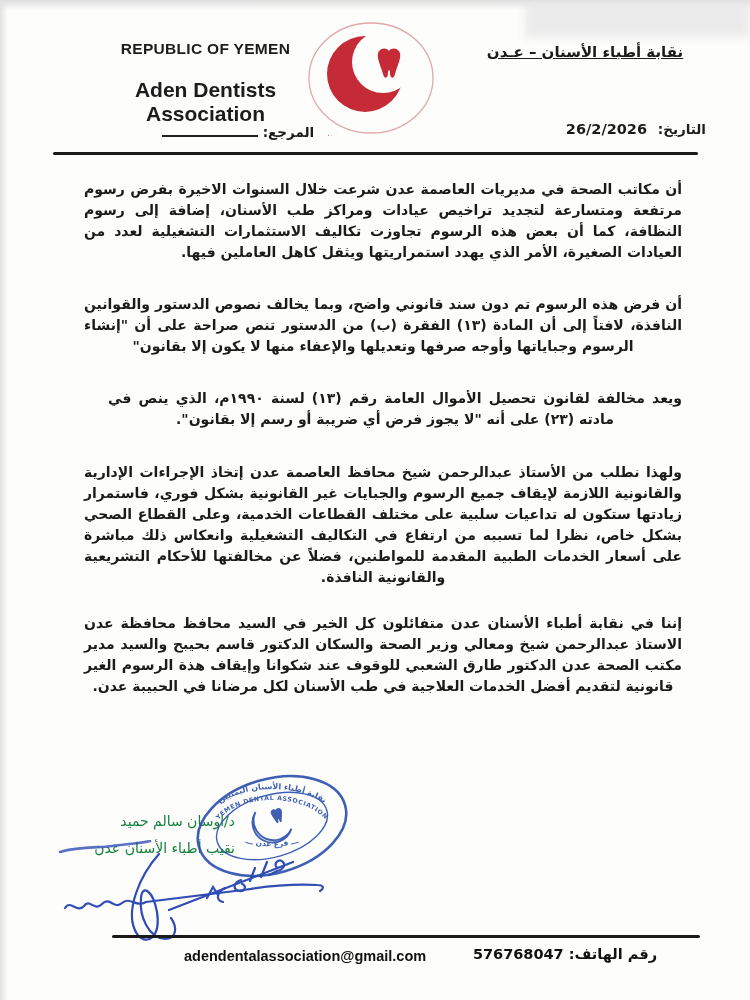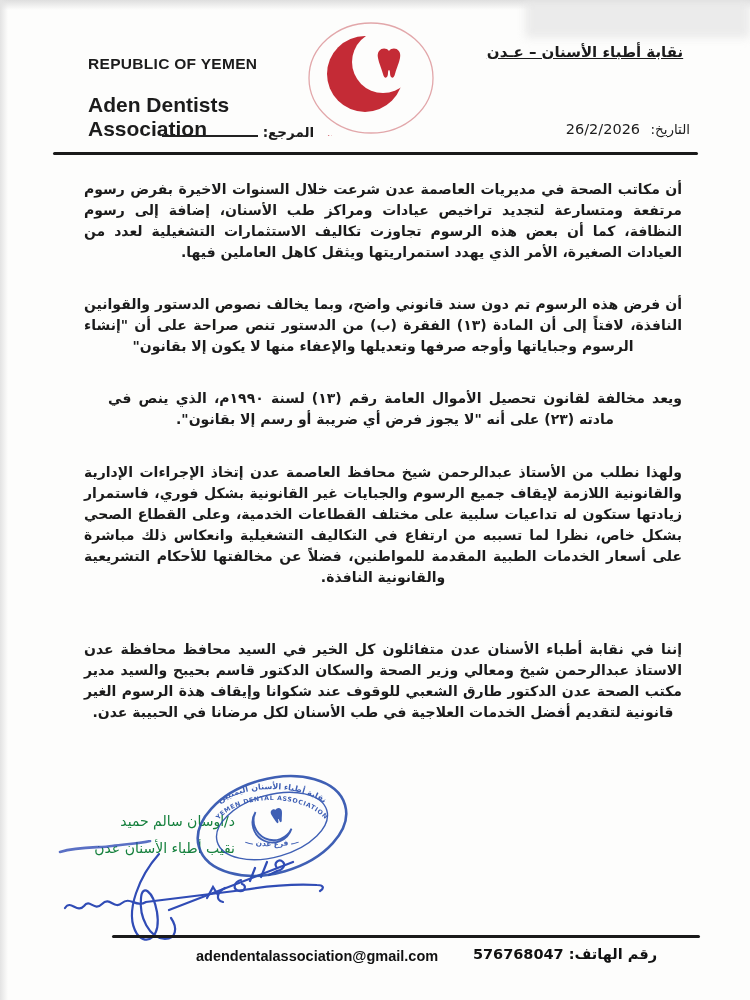--- a/index.html
+++ b/index.html
@@ -10,61 +10,61 @@
   }
   
   .scan-top{position:absolute;top:0;left:0;right:0;height:10px;
     background:linear-gradient(#dedede,rgba(255,255,255,0));}
   .scan-blotch{position:absolute;top:0;right:0;width:225px;height:38px;
     background:#e7e7e7;filter:blur(4px);opacity:.8;}
   .scan-left{position:absolute;top:0;left:0;width:8px;height:100%;
     background:linear-gradient(90deg,#e3e3e3,rgba(255,255,255,0));}
 
   
-  .hdr-en{position:absolute;left:88px;top:40px;width:235px;text-align:left;
-    font-family:"Liberation Sans","DejaVu Sans",sans-serif;font-weight:bold;margin-top:15px;}
+  .hdr-en{position:absolute;left:88px;top:40px;width:235px;text-align:center;
+    font-family:"Liberation Sans","DejaVu Sans",sans-serif;font-weight:bold;}
   .hdr-en .l1{font-size:15.5px;letter-spacing:.3px;}
   .hdr-en .l2{font-size:21px;margin-top:20px;}
   .hdr-ar{position:absolute;right:40px;top:30px;width:250px;text-align:center;
     direction:rtl;font-weight:bold;}
   .hdr-ar .l1{font-size:20px;}
   .hdr-ar .l2{font-size:15px;margin-top:13px;text-decoration:underline;}
   .logo-svg{position:absolute;left:303px;top:20px;}
 
-  .date-line{position:absolute;right:60px;top:121px;direction:rtl;
-    font-size:13.5px;font-weight:normal;}
+  .date-line{position:absolute;right:44px;top:121px;direction:rtl;
+    font-size:13.5px;font-weight:bold;}
   .date-line .val{font-size:14.5px;margin-right:6px;}
   .ref-line{position:absolute;left:158px;top:124px;direction:rtl;
     font-size:13.5px;font-weight:bold;}
   .ref-blank{display:inline-block;width:96px;height:11px;
     border-bottom:2px solid #222;margin-left:4px;vertical-align:baseline;}
   .rule{position:absolute;background:#1a1a1a;border-radius:2px;}
   .rule.top{left:53px;top:152px;width:645px;height:3px;}
   .rule.bottom{left:112px;top:935px;width:588px;height:3px;}
 
   
   .body-text{position:absolute;left:84px;top:179px;width:598px;direction:rtl;}
   .para{margin:0;font-size:14px;line-height:21px;font-weight:bold;
     text-align:justify;color:#1b1b1b;}
   .para.last-right{text-align-last:right;}
   .para.last-center{text-align-last:center;}
   .gap0{margin-bottom:31px;}
   .gap1{margin-bottom:31px;}
   .gap2{margin-bottom:32px;margin-left:24px;}
   .gap3{margin-bottom:42px;}
-  .gap4{margin-bottom:51px;}
+  .gap4{margin-bottom:25px;}
 
   
   .sig-name{position:absolute;left:60px;top:808px;width:175px;direction:rtl;
     font-weight:normal;font-size:14px;line-height:27px;color:#15803d;}
   .stamp-svg{position:absolute;left:188px;top:772px;opacity:.9;}
   .sig-svg{position:absolute;left:55px;top:840px;}
 
   
-  .foot-email{position:absolute;left:196px;top:948px;
+  .foot-email{position:absolute;left:184px;top:948px;
     font-family:"Liberation Sans","DejaVu Sans",sans-serif;
     font-weight:bold;font-size:14.5px;color:#111;}
   .foot-phone{position:absolute;right:93px;top:946px;direction:rtl;
     font-weight:bold;font-size:14.5px;color:#111;}
 </style>
 </head>
 <body>
 
 <div class="page">
 

